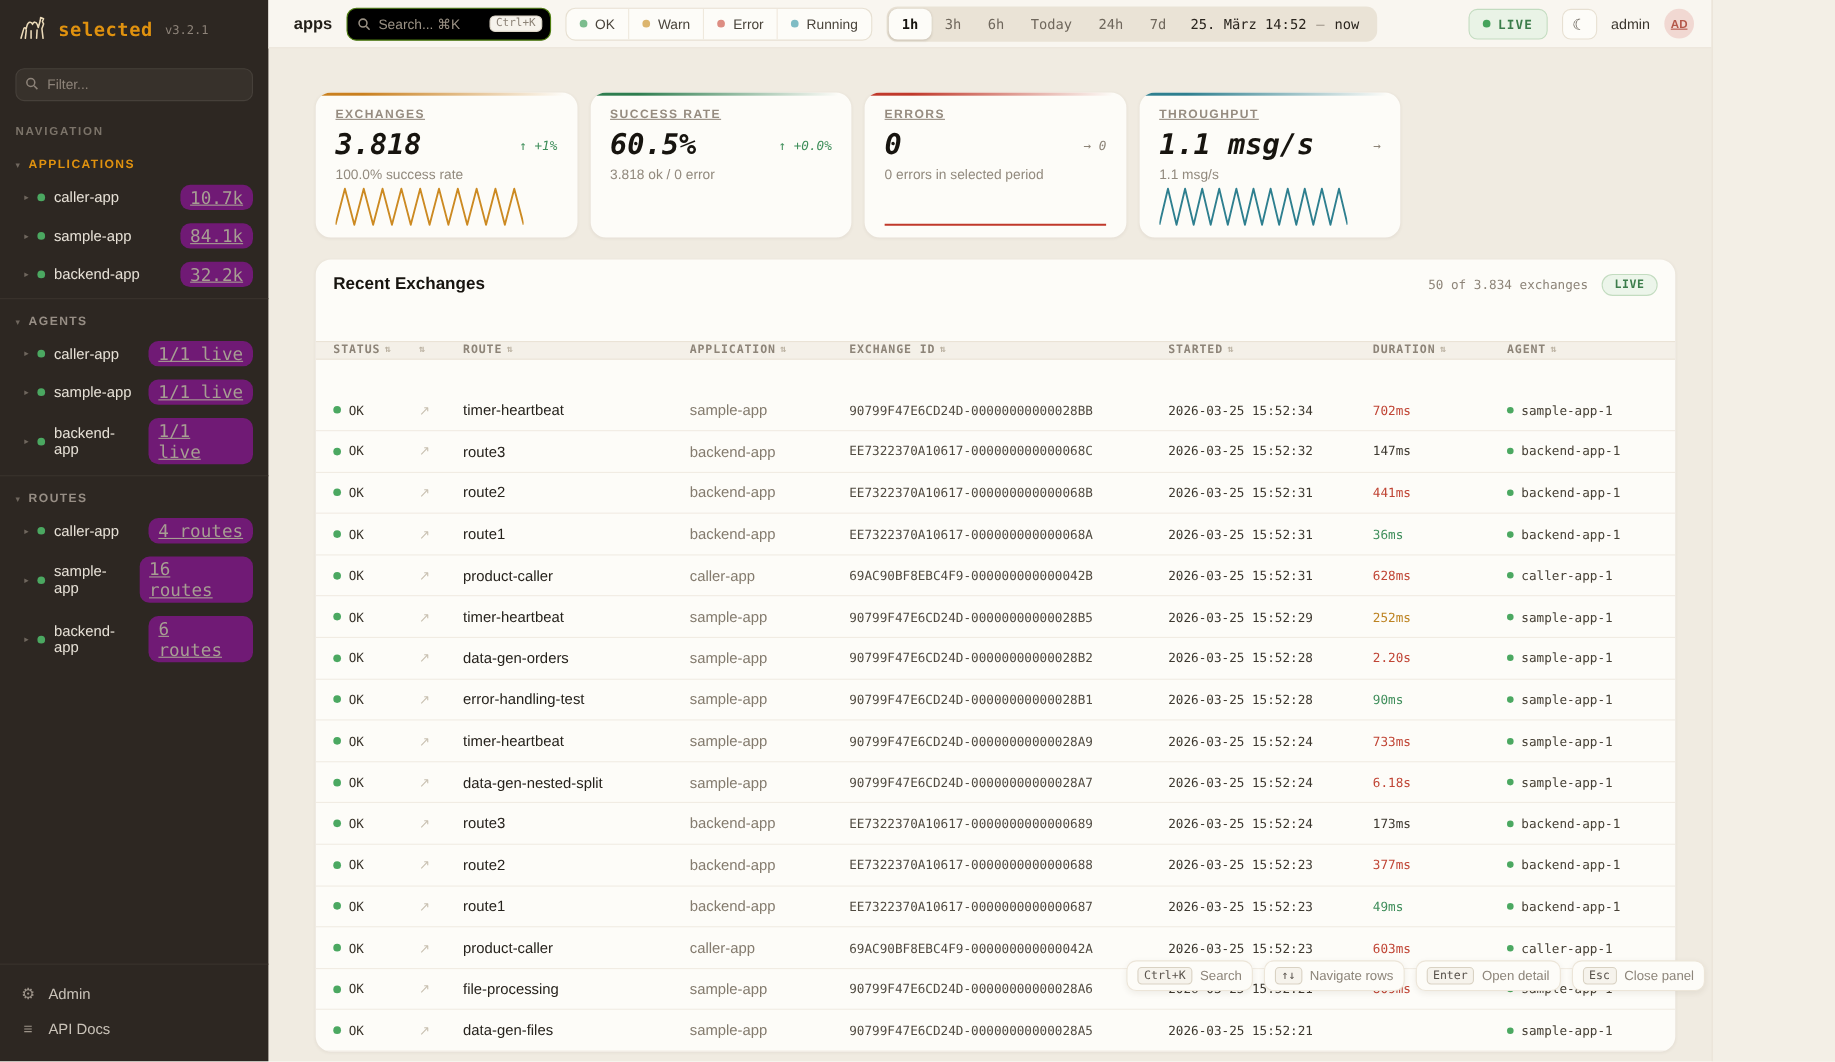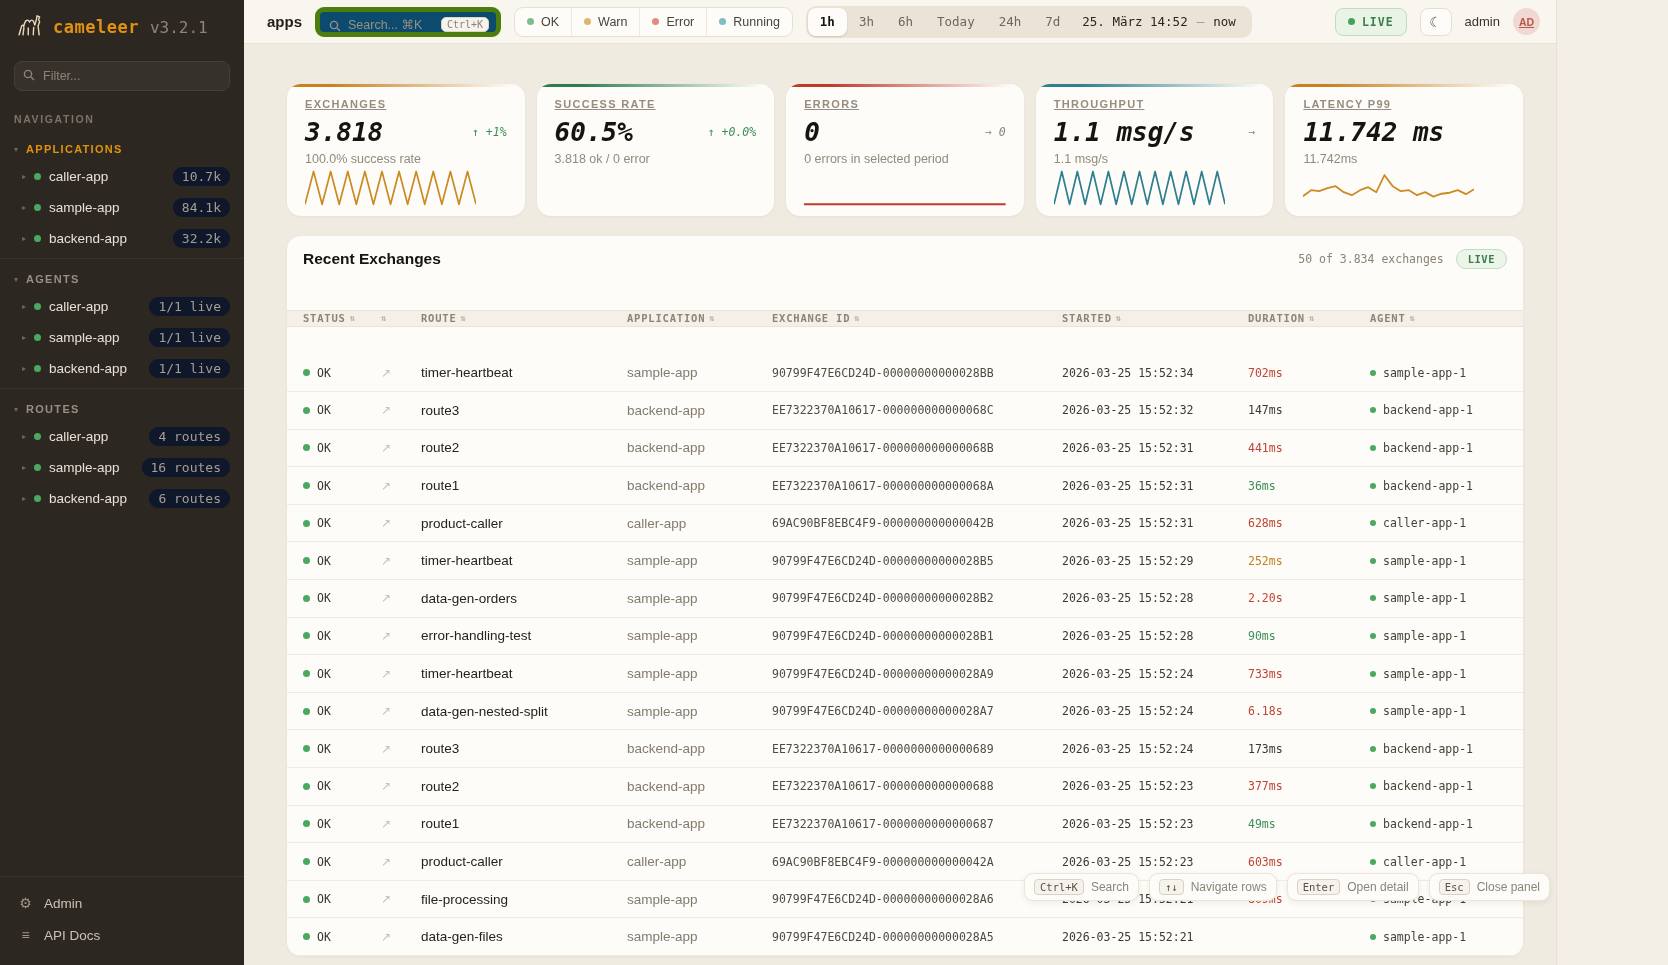--- a/index.html
+++ b/index.html
@@ -6,49 +6,49 @@
   * { margin:0; padding:0; box-sizing:border-box; }
   html,body { width:1668px; height:965px; overflow:hidden; }
   body { font-family:"Liberation Sans", sans-serif; background:#f0ebe1; }
   .mono { font-family:"DejaVu Sans Mono", monospace; }
   .screen { display:flex; width:1668px; height:965px; }
 
   
   .sidebar { width:244px; background:#2d2722; color:#d9d2c7; display:flex; flex-direction:column; flex-shrink:0; }
   .logo-row { display:flex; align-items:center; gap:9px; padding:13px 16px 10px; }
   .logo-name { font-family:"DejaVu Sans Mono", monospace; font-weight:bold; font-size:17px; color:#e0920f; letter-spacing:.5px; }
-  .logo-ver { font-family:"DejaVu Sans Mono", monospace; font-size:16px; color:#8d8379; margin-left:2px; }
+  .logo-ver { font-family:"DejaVu Sans Mono", monospace; font-size:11px; color:#8d8379; margin-left:2px; }
   .filter-wrap { margin:10px 14px 4px; position:relative; }
   .filter-wrap svg { position:absolute; left:9px; top:8px; }
   .filter-input { width:100%; height:30px; background:#37312b; border:1px solid #46403a; border-radius:8px; color:#d9d2c7; font-size:12.5px; padding:0 10px 0 28px; outline:none; }
   .filter-input::placeholder { color:#8d8379; }
   .nav-label { font-size:10.5px; font-weight:bold; letter-spacing:1.6px; color:#7b7369; margin:18px 0 4px 14px; }
   .sec { padding:8px 0 4px; }
   .sec + .sec { border-top:1px solid #3a342d; }
   .sec-head { display:flex; align-items:center; gap:8px; padding:6px 14px; cursor:pointer; }
   .sec-caret { font-size:8px; color:#6f675e; }
   .sec-title { font-size:11px; font-weight:bold; letter-spacing:1.3px; }
   .sec-title.on { color:#e0920f; } .sec-title.off { color:#978e85; }
   .side-item { display:flex; align-items:center; gap:8px; padding:6px 14px 6px 22px; cursor:pointer; }
   .item-caret { font-size:8px; color:#6f675e; }
   .gdot { width:7px; height:7px; border-radius:50%; background:#4ba861; flex-shrink:0; }
   .item-name { font-size:13.5px; color:#e6e0d6; }
-  .item-badge { margin-left:auto; font-family:"DejaVu Sans Mono", monospace; font-size:13px; color:#a79e93; background:#0f172a; border-radius:9px; padding:2px 9px; }
+  .item-badge { margin-left:auto; font-family:"DejaVu Sans Mono", monospace; font-size:16px; color:#a79e93; background:#701a75; border-radius:9px; padding:2px 9px;text-decoration:underline; }
   .side-spacer { flex:1; }
   .side-footer { border-top:1px solid #3a342d; padding:10px 0 14px; }
   .foot-item { display:flex; align-items:center; gap:11px; padding:8px 18px; font-size:13.5px; color:#c9c2b8; cursor:pointer; }
   .foot-ico { color:#9d948a; font-size:14px; width:15px; text-align:center; }
 
   
   .main { flex:1; display:flex; flex-direction:column; min-width:0; }
   .gutter { width:112px; flex-shrink:0; background:#f3efe6; border-left:1px solid #e9e2d4; }
 
   .topbar { height:44px; background:#f9f6f0; border-bottom:1px solid #e9e2d4; display:flex; align-items:center; padding:0 16px 0 23px; gap:13px; flex-shrink:0; }
   .page-label { font-size:15px; font-weight:bold; color:#221e18; }
-  .searchbox { display:flex; align-items:flex-end; gap:7px; width:186px; height:30px; background:#0c4a6e; border:5px solid #4d7c0f; border-radius:9px; padding:0 7px 0 9px; cursor:text; }
+  .searchbox { display:flex; align-items:center; gap:7px; width:186px; height:30px; background:#000000; border:1px solid #4d7c0f; border-radius:9px; padding:0 7px 0 9px; cursor:text; }
   .search-ph { font-size:12.5px; color:#9a9184; flex:1; white-space:nowrap; overflow:hidden; }
   .kbd-chip { font-family:"DejaVu Sans Mono", monospace; font-size:10px; color:#8d8478; border:1px solid #ddd6c8; border-radius:5px; padding:1px 5px; background:#f6f3ec; white-space:nowrap; }
   .chip-group { display:flex; align-items:stretch; height:30px; background:#fdfcf8; border:1px solid #e7e0d2; border-radius:9px; overflow:hidden; }
   .chip { display:flex; align-items:center; gap:7px; padding:0 12px; font-size:12.5px; color:#4a443b; cursor:pointer; }
   .chip + .chip { border-left:1px solid #efe9dd; }
   .chip-dot { width:7px; height:7px; border-radius:50%; }
   .range-group { display:flex; align-items:center; height:32px; background:#eae3d6; border-radius:10px; padding:2px; }
   .range-btn { height:28px; padding:0 12px; display:flex; align-items:center; font-size:12.5px; color:#6f675c; border-radius:8px; cursor:pointer; font-family:"DejaVu Sans Mono", monospace; }
   .range-btn.active { background:#fdfcf8; color:#17140f; font-weight:bold; box-shadow:0 1px 2px rgba(60,50,30,.15); }
   .range-date { font-family:"DejaVu Sans Mono", monospace; font-size:12.5px; color:#2a251e; padding:0 14px 0 10px; display:flex; gap:9px;align-items:center; }
@@ -110,21 +110,21 @@
 <div class="screen">
 
   <aside class="sidebar">
     <div class="logo-row">
       <span>
         <svg width="28" height="24" viewBox="0 0 24 22" fill="none" stroke="#ead9b8" stroke-width="1.3" stroke-linecap="round" stroke-linejoin="round">
           <path d="M2 20 L4 13 C4.4 10.8 5.8 10.8 6.2 12.4 L7 9.4 C8 5.8 10.8 5.8 11.6 8.4 C12.4 5.8 14.8 6 15.6 8.6 L16.4 11 L18 5.4 L18.4 2.6 L20.8 3.6 L19.8 6 L20.8 8 L19.4 12 L20.4 20"></path>
           <path d="M5.6 20 L6.4 13.4 M10.4 20 L10.4 13.8 M15 20 L15.4 13.2"></path>
         </svg>
       </span>
-      <span class="logo-name">cameleer</span>
+      <span class="logo-name">selected</span>
       <span class="logo-ver">v3.2.1</span>
     </div>
     <div class="filter-wrap">
       <svg width="12" height="12" viewBox="0 0 12 12" fill="none" stroke="#8d8379" stroke-width="1.4">
           <circle cx="5" cy="5" r="3.6"></circle>
           <path d="M8 8 L11 11"></path>
         </svg>
       <input class="filter-input" placeholder="Filter..." style="">
     </div>
     <div class="nav-label">NAVIGATION</div>
@@ -310,31 +310,20 @@
             <div class="card-label">THROUGHPUT</div>
             <div class="card-valrow">
               <span class="card-value">1.1 msg/s</span>
               <span class="card-trend trend-muted">→</span>
             </div>
             <div class="card-sub">1.1 msg/s</div>
             <svg viewBox="0 0 200 44" preserveAspectRatio="none" class="spark">
               <polyline points="0.0,41 9.1,5 18.2,41 27.3,5 36.4,41 45.5,5 54.5,41 63.6,5 72.7,41 81.8,5 90.9,41 100.0,5 109.1,41 118.2,5 127.3,41 136.4,5 145.5,41 154.5,5 163.6,41 172.7,5 181.8,41 190.9,5 200.0,41" fill="none" stroke="#2e7f8f" stroke-width="2" stroke-linejoin="round"></polyline>
             </svg>
           </article>
-          <article class="card">
-            <div class="card-accent" style="background: linear-gradient(90deg, rgb(201, 128, 31), rgb(201, 128, 31) 18%, transparent 95%);"></div>
-            <div class="card-label">LATENCY P99</div>
-            <div class="card-valrow">
-              <span class="card-value">11.742 ms</span>
-            </div>
-            <div class="card-sub">11.742ms</div>
-            <svg viewBox="0 0 200 44" preserveAspectRatio="none" class="spark">
-              <polyline points="0.0,32.1 9.5,25.5 19.0,26.6 28.6,23.3 38.1,21.1 47.6,27.7 57.1,31.0 66.7,25.5 76.2,22.2 85.7,27.7 95.2,9.0 104.8,21.1 114.3,26.6 123.8,25.5 133.3,31.0 142.9,27.7 152.4,32.6 161.9,29.4 171.4,28.3 181.0,25.5 190.5,29.9 200.0,24.4" fill="none" stroke="#cc8a22" stroke-width="2" stroke-linejoin="round"></polyline>
-            </svg>
-          </article>
         </section>
 
       <section class="table-card">
         <div class="table-head">
           <span class="table-title">Recent Exchanges</span>
           <span class="table-meta">50 of 3.834 exchanges</span>
           <span class="live-pill">LIVE</span>
         </div>
         <div class="tgrid thead-row" id="thead">
             <div class="th">

